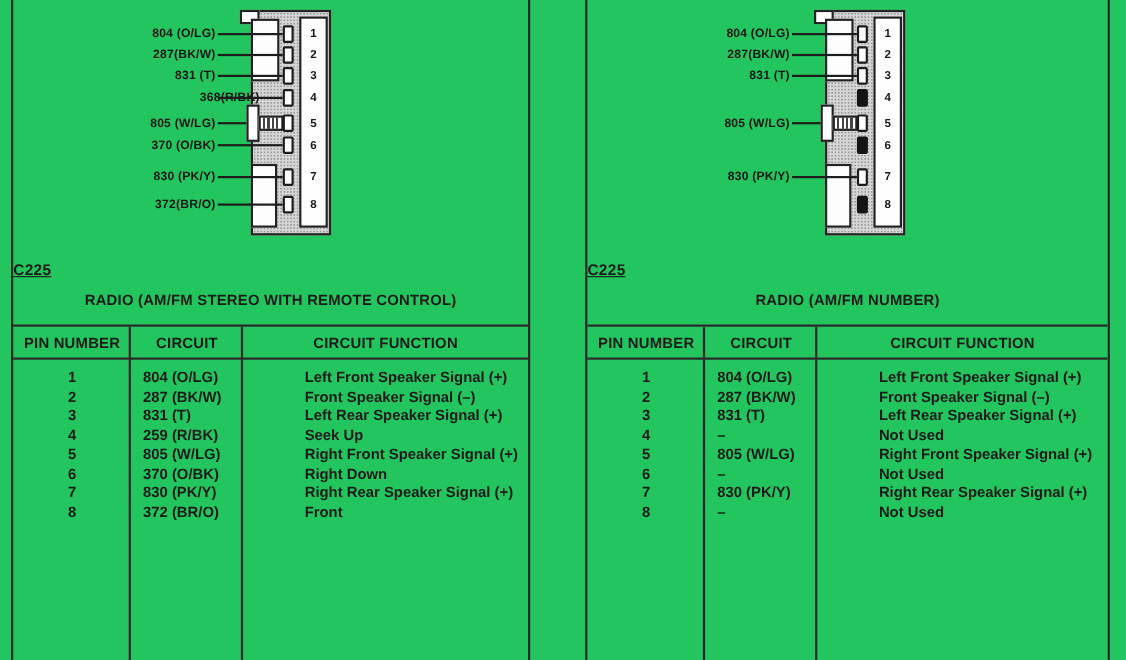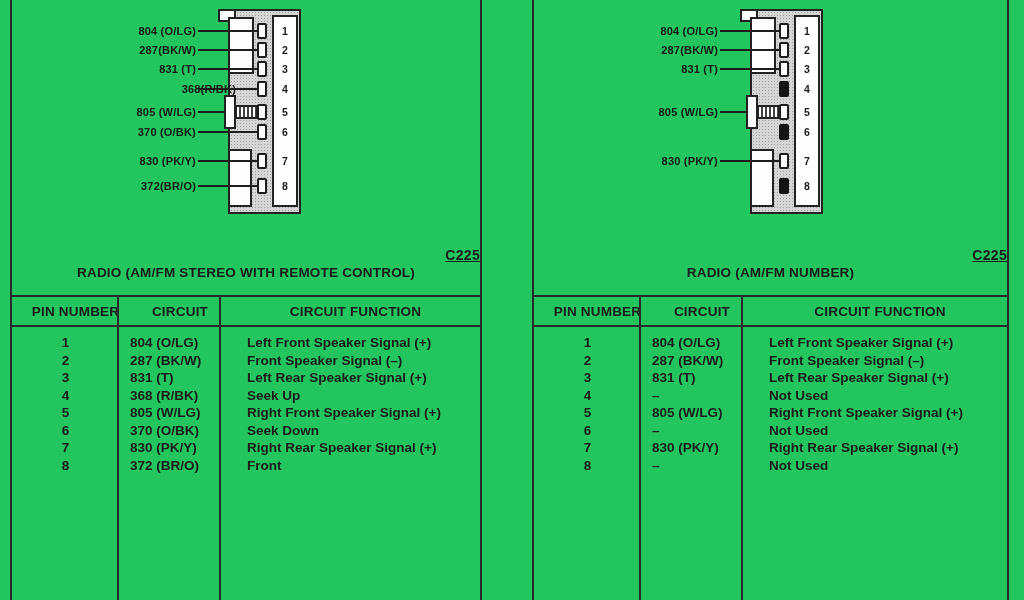--- a/index.html
+++ b/index.html
@@ -60,49 +60,49 @@
     position:absolute;left:245px;width:10px;height:16px;
     box-sizing:border-box;border:2px solid #1d1d1d;border-radius:2px;background:#fefefe;
   }
   .slot.blocked{background:#141414;border-color:#141414;}
   .pin-num{
     position:absolute;left:260px;width:26px;height:14px;line-height:14px;
     text-align:center;font-size:10.5px;font-weight:bold;color:#1a1a1a;
   }
   
   .conn-id{
-    position:absolute;left:0;right:0;top:247px;text-align:right;
+    position:absolute;left:0;right:0;top:237px;text-align:left;
     font-size:14px;font-weight:bold;text-decoration:underline;letter-spacing:0.3px;
   }
   .conn-title{
     position:absolute;left:0;right:0;top:265px;text-align:center;
     font-size:13.5px;font-weight:bold;letter-spacing:0.2px;
   }
   
   .ptable{
     position:absolute;left:0;right:0;top:295px;bottom:0;
     border-top:2px solid #2a2a2a;
   }
   .vline{position:absolute;top:0;bottom:0;width:2px;background:#2a2a2a;}
   .vline.v1{left:105px;}
   .vline.v2{left:207px;}
   .thead{
     height:28px;border-bottom:2px solid #2a2a2a;
     display:flex;align-items:center;
-    font-size:13.5px;font-weight:bold;letter-spacing:0.2px;padding-left:10px;
+    font-size:13.5px;font-weight:bold;letter-spacing:0.2px;
   }
   .th-pin{width:107px;text-align:center;box-sizing:border-box;}
   .th-circuit{width:102px;text-align:center;box-sizing:border-box;}
   .th-func{flex:1;text-align:center;box-sizing:border-box;}
   .tbody{padding-top:7px;}
   .tr{display:flex;align-items:center;height:17.5px;font-size:13.5px;font-weight:bold;}
   .td{box-sizing:border-box;white-space:nowrap;}
   .td-pin{width:107px;text-align:center;}
   .td-circuit{width:102px;padding-left:11px;}
-  .td-func{flex:1;padding-left:26px;}
+  .td-func{flex:1;padding-left:26px;margin-left:30px;}
 </style>
 </head>
 <body>
 
 <div class="page">
   <div id="panels">
   <section class="panel" style="left: 10px; width: 472px;">
     <div class="connector">
       <div class="conn-body"></div>
       <div class="conn-tab"></div>
@@ -170,34 +170,34 @@
   </div>
 
   <div class="tr">
     <div class="td td-pin">3</div>
     <div class="td td-circuit">831 (T)</div>
     <div class="td td-func">Left Rear Speaker Signal (+)</div>
   </div>
 
   <div class="tr">
     <div class="td td-pin">4</div>
-    <div class="td td-circuit">368 (R/BK)</div>
+    <div class="td td-circuit">259 (R/BK)</div>
     <div class="td td-func">Seek Up</div>
   </div>
 
   <div class="tr">
     <div class="td td-pin">5</div>
     <div class="td td-circuit">805 (W/LG)</div>
     <div class="td td-func">Right Front Speaker Signal (+)</div>
   </div>
 
   <div class="tr">
     <div class="td td-pin">6</div>
     <div class="td td-circuit">370 (O/BK)</div>
-    <div class="td td-func">Seek Down</div>
+    <div class="td td-func">Right Down</div>
   </div>
 
   <div class="tr">
     <div class="td td-pin">7</div>
     <div class="td td-circuit">830 (PK/Y)</div>
     <div class="td td-func">Right Rear Speaker Signal (+)</div>
   </div>
 
   <div class="tr">
     <div class="td td-pin">8</div>

